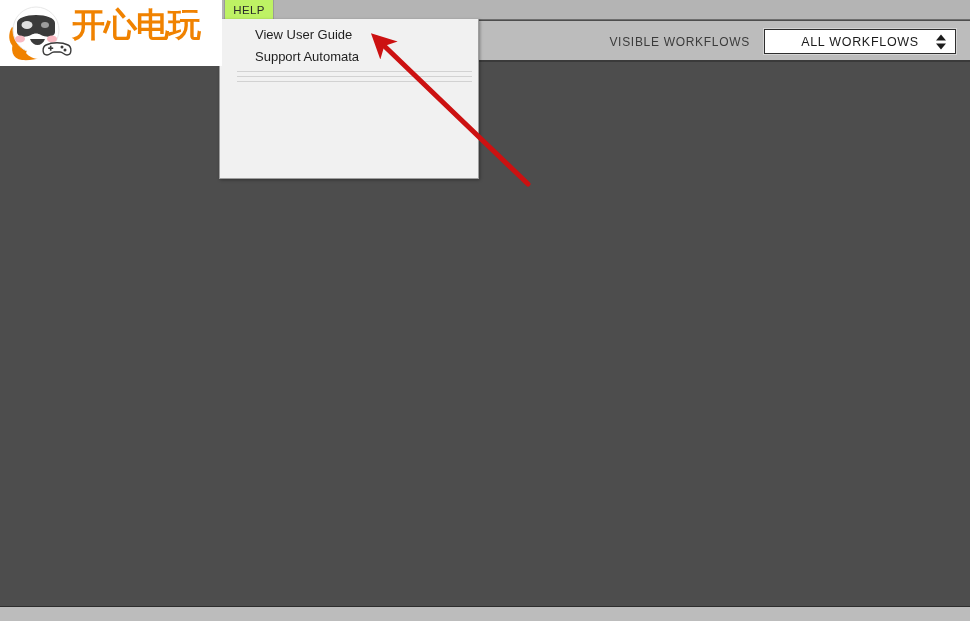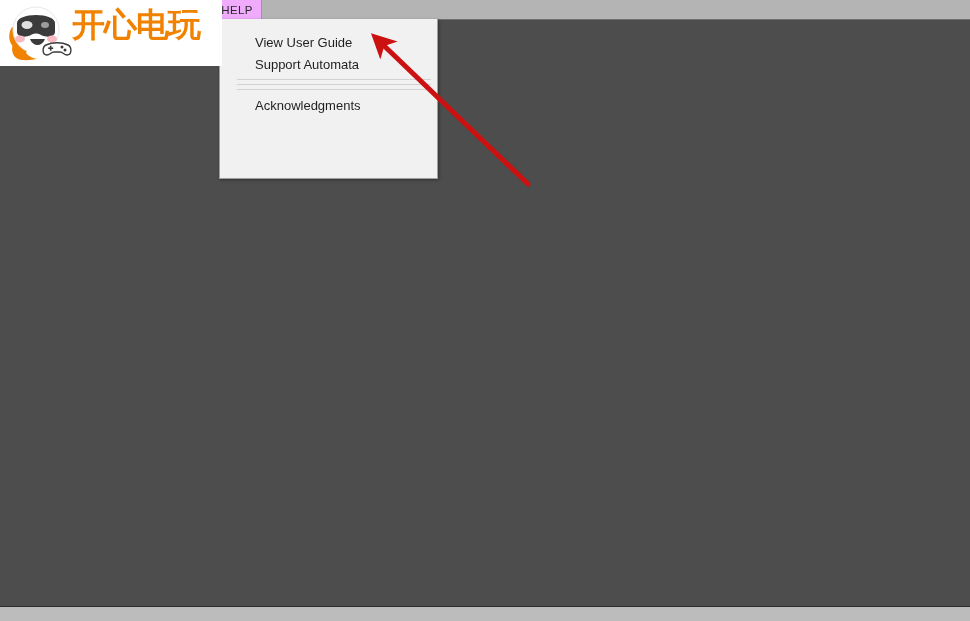--- a/index.html
+++ b/index.html
@@ -18,23 +18,23 @@
   }
 
   
   .menubar {
     position: absolute; left: 0; top: 0;
     width: 970px; height: 20px;
     background: #b4b4b4;
     border-bottom: 1px solid #6e6e6e;
   }
   .menu-tab {
-    position: absolute; left: 212px; top: 0;
+    position: absolute; left: 224px; top: 0;
     width: 50px; height: 20px;
-    background: #f0abfc;
+    background: #bef264;
     border-left: 1px solid #9a9a9a;
     border-right: 1px solid #9a9a9a;
     color: #2a2a2a;
     font-size: 11.5px;
     letter-spacing: 0.4px;
     display: flex; align-items: center; justify-content: center;
     cursor: default;
     text-align: center;
   }
 
@@ -100,26 +100,26 @@
   .statusbar {
     position: absolute; left: 0; bottom: 0;
     width: 970px; height: 15px;
     background: #bcbcbc;
     border-top: 1px solid #2d2d2d;
   }
 
   
   .menu-panel {
     position: absolute; left: 219px; top: 19px;
-    width: 219px; height: 160px;
+    width: 260px; height: 160px;
     background: #f1f1f1;
     border: 1px solid #9e9e9e;
     border-top: none;
     box-shadow: 1px 1px 3px rgba(0,0,0,0.35);
-    padding-top: 12px;
+    padding-top: 4px;
   }
   .menu-item {
     position: relative;
     height: 22px;
     display: flex; align-items: center;
     padding-left: 35px;
     font-size: 13px;
     color: #1f1f1f;
     cursor: default;
     white-space: nowrap;
@@ -171,42 +171,51 @@
 <body>
 
 <div id="app">
 
   <div class="content"></div>
 
   <div class="menubar">
     <div class="menu-tab">HELP</div>
   </div>
 
+  <div class="toolbar">
+    <div class="toolbar-right">
+      <div class="visible-workflows-label">VISIBLE WORKFLOWS</div>
+      <div class="workflow-select">
+        <span class="value">ALL WORKFLOWS</span>
+        <span class="spinner">
+          <span class="up"></span>
+          <span class="down"></span>
+        </span>
+      </div>
+    </div>
+  </div>
 
   <div class="statusbar"></div>
 
   <div class="menu-panel">
     <div class="menu-item">
       <span>View User Guide</span>
     </div>
     <div class="menu-item">
       <span>Support Automata</span>
     </div>
 
     <div class="menu-sep"></div>
 
 
     <div class="menu-sep"></div>
 
 
     <div class="menu-sep"></div>
 
-    <div class="menu-item">
-      <span>Acknowledgments</span>
-    </div>
   </div>
 
   <svg class="annotation-arrow" viewBox="0 0 970 621" xmlns="http://www.w3.org/2000/svg">
     <defs>
       <marker id="redhead" markerWidth="5" markerHeight="5" refX="3.6" refY="2.5" orient="auto">
         <path d="M0,0 L5,2.5 L0,5 L1.3,2.5 Z" fill="#cc1111"></path>
       </marker>
     </defs>
     <line x1="528" y1="184" x2="376" y2="38" stroke="#cc1111" stroke-width="5" stroke-linecap="round" marker-end="url(#redhead)"></line>
   </svg>

